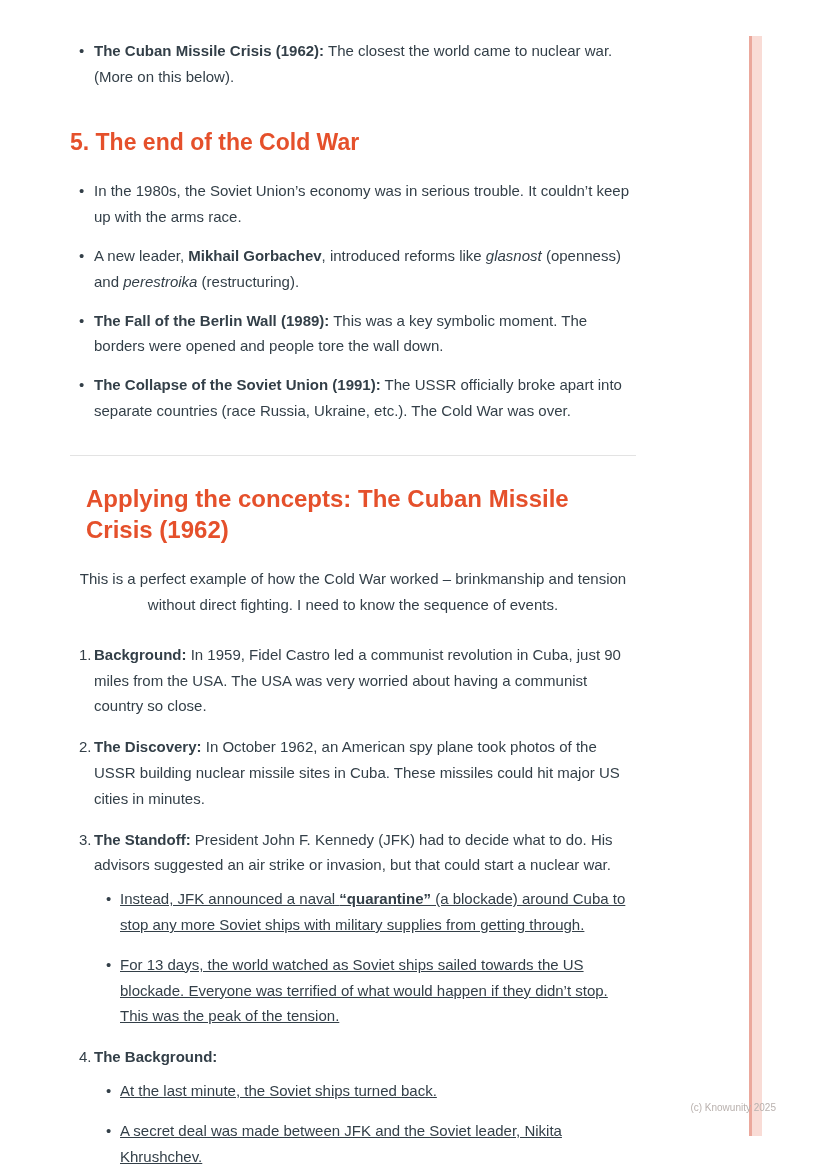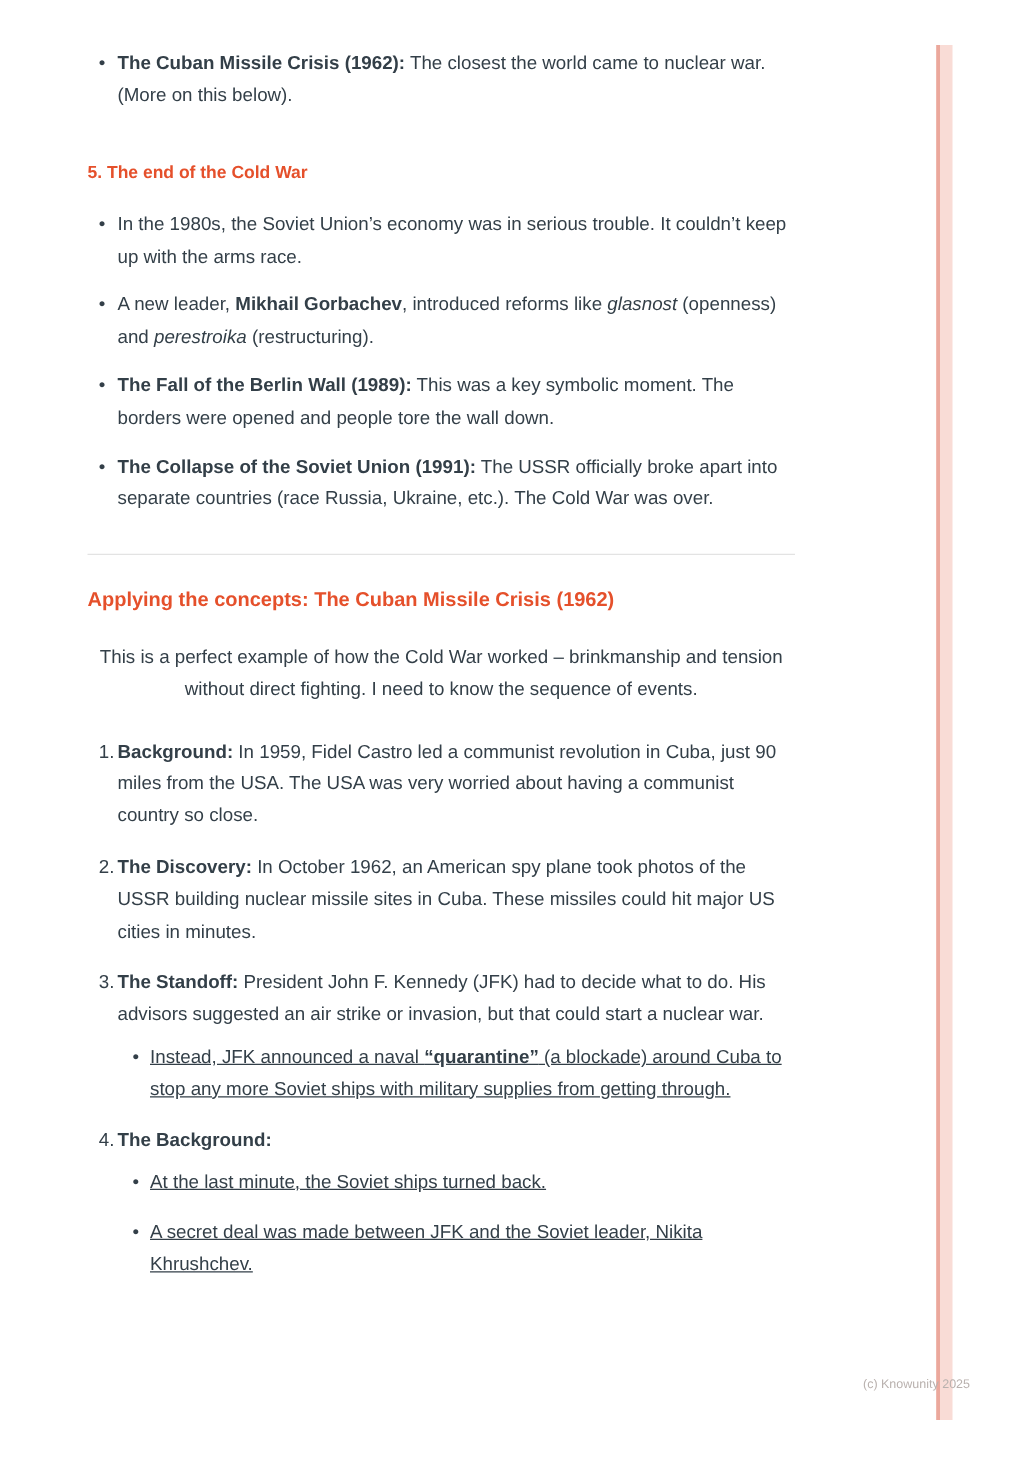--- a/index.html
+++ b/index.html
@@ -40,31 +40,31 @@
   ul.bullets > li::before {
     content: "\2022";
     position: absolute;
     left: 9px;
     top: 0;
     color: #333f48;
   }
   .top-list > li { margin-bottom: 0; }
   h2.section-heading {
     color: #e5502b;
-    font-size: 14px;
+    font-size: 23px;
     line-height: 1.3;
     font-weight: bold;
     margin: 38px 0 21px 0;
   }
   h1.main-heading {
     color: #e5502b;
-    font-size: 16px;
+    font-size: 24px;
     line-height: 1.3;
     font-weight: bold;
-    margin: 27px 0 21px 0;
+    margin: 27px 0 21px 16px;
   }
   hr.divider {
     border: none;
     border-top: 1px solid #e3e3e3;
     margin: 31px 0 0 0;
   }
   p.para { margin: 0 0 24px 0; text-align: center; }
   ol.steps { list-style: none; }
   ol.steps > li.step {
     display: flex;
@@ -144,20 +144,21 @@
         <div class="step-text"><strong>The Discovery:</strong><span> In October 1962, an American spy plane took photos of the USSR building nuclear missile sites in Cuba. These missiles could hit major US cities in minutes.</span></div>
       </div>
     </li>
 
     <li class="step">
       <span class="marker">3.</span>
       <div class="step-body">
         <div class="step-text"><strong>The Standoff:</strong><span> President John F. Kennedy (JFK) had to decide what to do. His advisors suggested an air strike or invasion, but that could start a nuclear war.</span></div>
         <ul class="sub">
           <li><span>Instead, JFK announced a naval </span><strong>“quarantine”</strong><span> (a blockade) around Cuba to stop any more Soviet ships with military supplies from getting through.</span></li>
+          <li><span>For 13 days, the world watched as Soviet ships sailed towards the US blockade. Everyone was terrified of what would happen if they didn’t stop. This was the peak of the tension.</span></li>
         </ul>
       </div>
     </li>
 
     <li class="step">
       <span class="marker">4.</span>
       <div class="step-body">
         <div class="step-text"><strong>The Background:</strong></div>
         <ul class="sub">
           <li><span>At the last minute, the Soviet ships turned back.</span></li>

